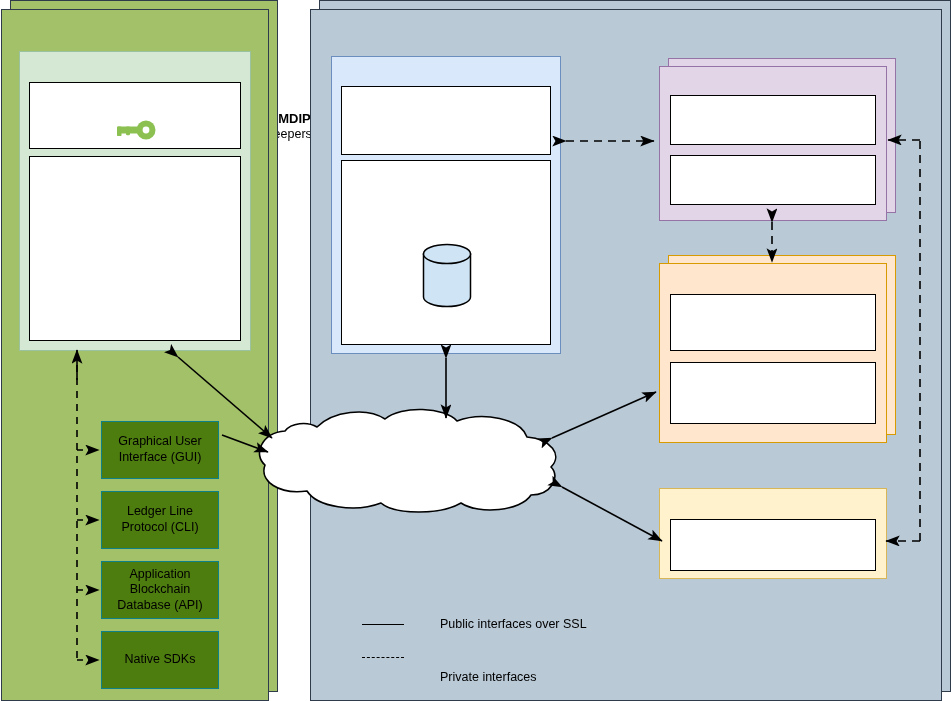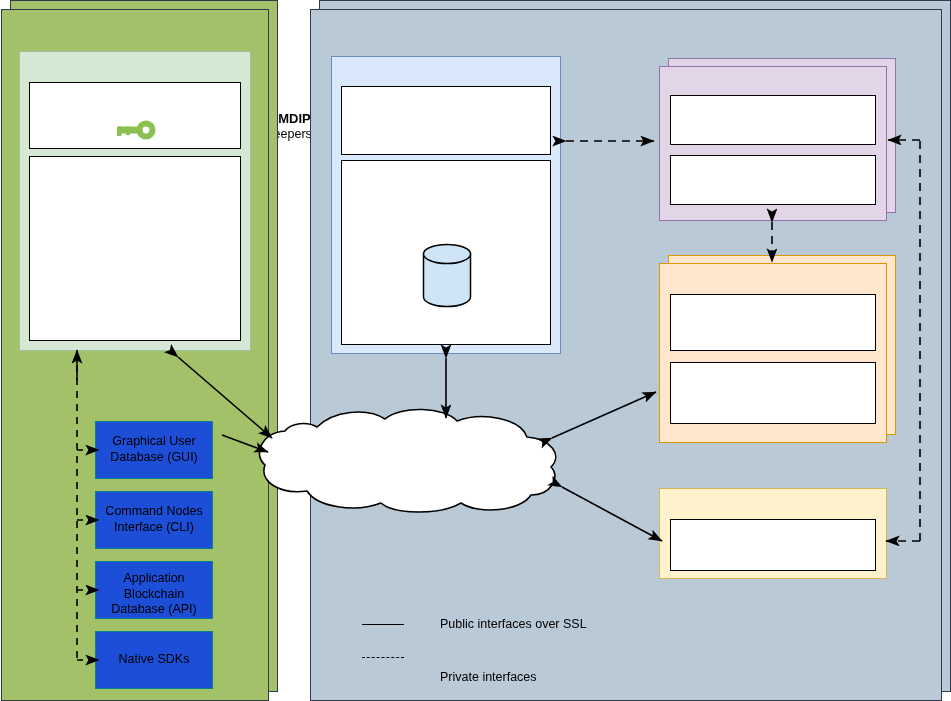--- a/index.html
+++ b/index.html
@@ -93,36 +93,36 @@
     background: #ffffff;
     border: 1.5px solid #000000;
   }
   .km-dids-label {
     left: 29px; top: 162px; width: 212px;
     font-size: 12.5px;
   }
 
   
   .iface {
-    background: #1d4ed8;
+    background: #4d7c0f;
     border: 1.5px solid #0e8088;
     font-size: 12.5px;
     color: #000000;
     display: flex;
     align-items: center;
     justify-content: center;
     text-align: center;
     line-height: 1.25;
-    left: 95px;
+    left: 101px;
     width: 118px;
     height: 58px;
   }
   .iface-gui { top: 421px; }
   .iface-cli { top: 491px; }
-  .iface-api { top: 561px; align-items: flex-end; }
+  .iface-api { top: 561px; }
   .iface-sdk { top: 631px; }
 
   
   .nodes-back {
     left: 319px; top: 0px; width: 632px; height: 692px;
     background: #b9c9d6;
     border: 1.5px solid #2f3b4a;
   }
   .nodes-front {
     left: 310px; top: 9px; width: 632px; height: 692px;
@@ -335,27 +335,27 @@
 
   <div class="leaf km-dids"></div>
   <div class="leaf-label km-dids-label">
     <span>DID(s)</span><br>
     <span>(local wallet content)</span>
   </div>
 
   <div class="iface iface-gui">
     <div>
       <span>Graphical User</span><br>
-      <span>Database (GUI)</span>
+      <span>Interface (GUI)</span>
     </div>
   </div>
   <div class="iface iface-cli">
     <div>
-      <span>Command Nodes</span><br>
-      <span>Interface (CLI)</span>
+      <span>Ledger Line</span><br>
+      <span>Protocol (CLI)</span>
     </div>
   </div>
   <div class="iface iface-api">
     <div>
       <span>Application</span><br>
       <span>Blockchain</span><br>
       <span>Database (API)</span>
     </div>
   </div>
   <div class="iface iface-sdk">

